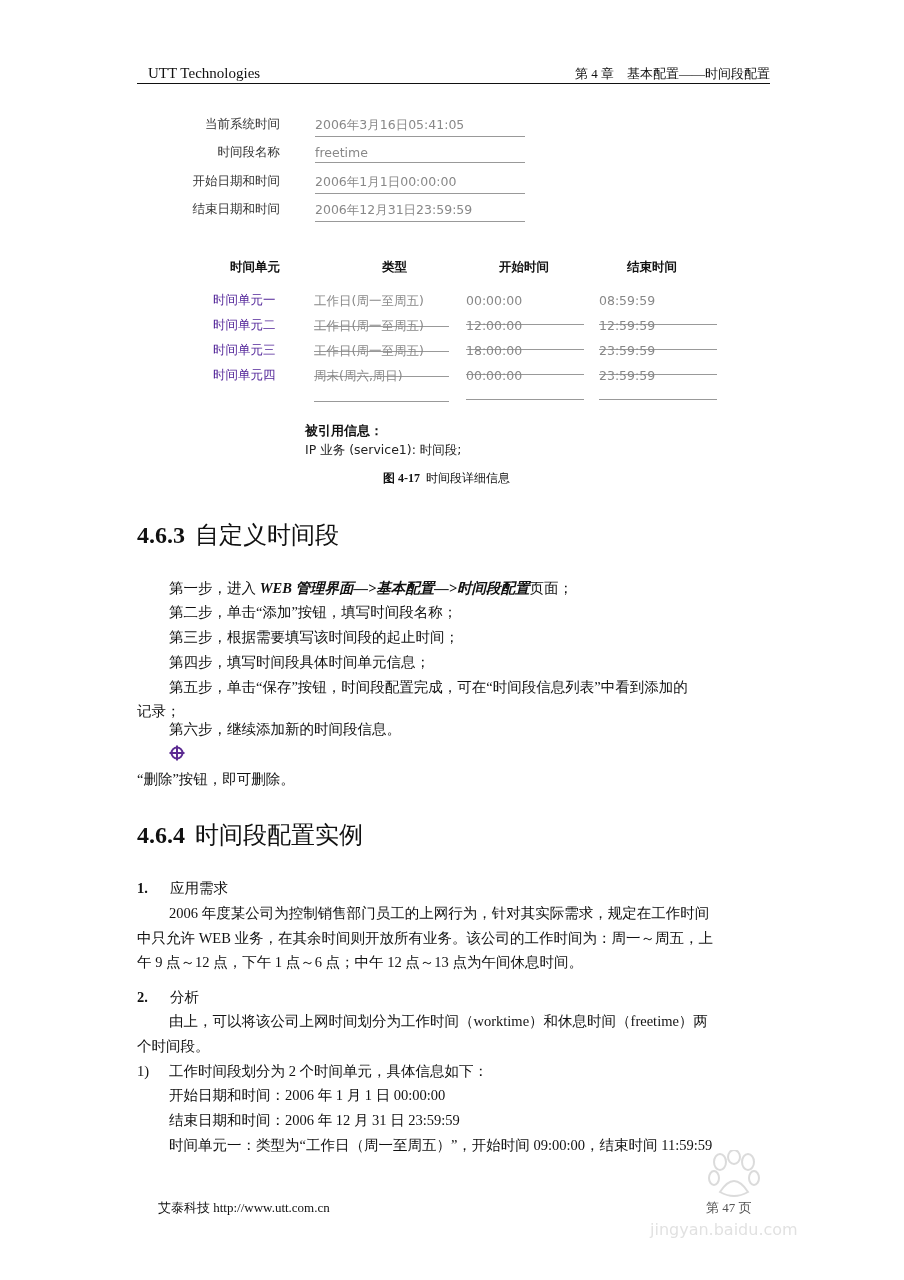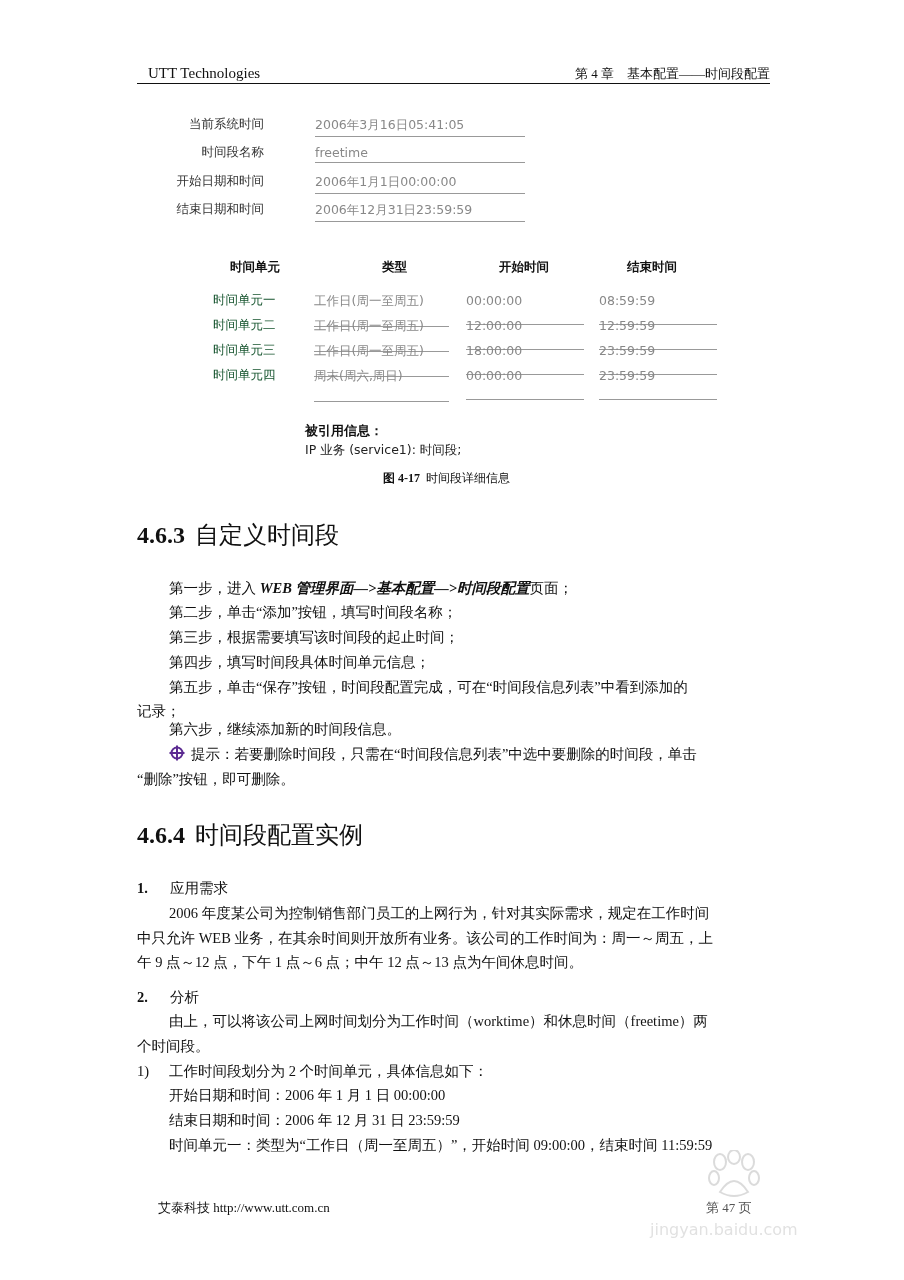--- a/index.html
+++ b/index.html
@@ -5,25 +5,25 @@
   * { margin: 0; padding: 0; box-sizing: border-box; }
   html, body { width: 904px; height: 1280px; background: #ffffff; overflow: hidden; }
   body { position: relative; font-family: "Liberation Serif", "DejaVu Serif", serif; color: #111; }
 
   .header { position: absolute; left: 137px; top: 64px; width: 633px; height: 20px; border-bottom: 1.5px solid #111; }
   .header .left { position: absolute; left: 11px; top: 1px; font-size: 15px; }
   .header .right { position: absolute; right: 0; top: 1px; font-size: 13px; }
 
   .ui { font-family: "DejaVu Sans", "Liberation Sans", sans-serif; }
   .form-row { position: absolute; height: 20px; }
-  .form-label { position: absolute; right: 16px; width: 150px; text-align: right; font-size: 12.5px; color: #333; }
+  .form-label { position: absolute; right: 0; width: 150px; text-align: right; font-size: 12.5px; color: #333; }
   .form-value { position: absolute; font-size: 12.5px; color: #888; border-bottom: 1px solid #999; width: 210px; padding-bottom: 2px; white-space: nowrap; }
 
   .th { position: absolute; font-size: 12.5px; font-weight: bold; color: #111; }
-  .td-label { position: absolute; font-size: 12.5px; color: #14532d; }
+  .td-label { position: absolute; font-size: 12.5px; color: #4c1d95; }
   .td-field { position: absolute; font-size: 12.5px; color: #888; border-bottom: 1.5px solid #999; padding-bottom: 16px; white-space: nowrap; }
 
   .ref-title { position: absolute; left: 305px; top: 422px; font-size: 13px; font-weight: bold; }
   .ref-body { position: absolute; left: 305px; top: 442px; font-size: 12.5px; color: #222; }
   .caption { position: absolute; left: 383px; top: 470px; font-size: 12px; }
   .caption b { font-weight: bold; }
 
   .h2 { position: absolute; left: 137px; font-size: 24px; }
   .h2 .num { font-weight: bold; margin-right: 10px; }
 
@@ -112,21 +112,21 @@
 <div class="p" style="left:169px; top:625px;">第三步，根据需要填写该时间段的起止时间；</div>
 <div class="p" style="left:169px; top:650px;">第四步，填写时间段具体时间单元信息；</div>
 <div class="p" style="left:169px; top:675px;">第五步，单击“保存”按钮，时间段配置完成，可在“时间段信息列表”中看到添加的</div>
 <div class="p" style="left:137px; top:699px;">记录；</div>
 <div class="p" style="left:169px; top:717px;">第六步，继续添加新的时间段信息。</div>
 <div class="p" style="left:169px; top:742px;">
   <svg class="tip-icon" viewBox="0 0 16 16">
     <circle cx="8" cy="8" r="5.5" fill="none" stroke="#5b2a91" stroke-width="2"></circle>
     <line x1="8" y1="0.5" x2="8" y2="15.5" stroke="#5b2a91" stroke-width="2"></line>
     <line x1="0.5" y1="8" x2="15.5" y2="8" stroke="#5b2a91" stroke-width="2"></line>
-  </svg><span>提示：若要删除时间段，只需在“时间段信息列表”中选中要删除的时间段，单击</span>
+  </svg>
 </div>
 <div class="p" style="left:137px; top:767px;">“删除”按钮，即可删除。</div>
 
 <div class="h2" style="top:819px;text-align:right;">
   <span class="num">4.6.4</span><span>时间段配置实例</span>
 </div>
 
 <div class="p" style="left:137px; top:876px;">
   <b>1.</b><span style="display:inline-block;width:22px;"></span><span>应用需求</span>
 </div>

